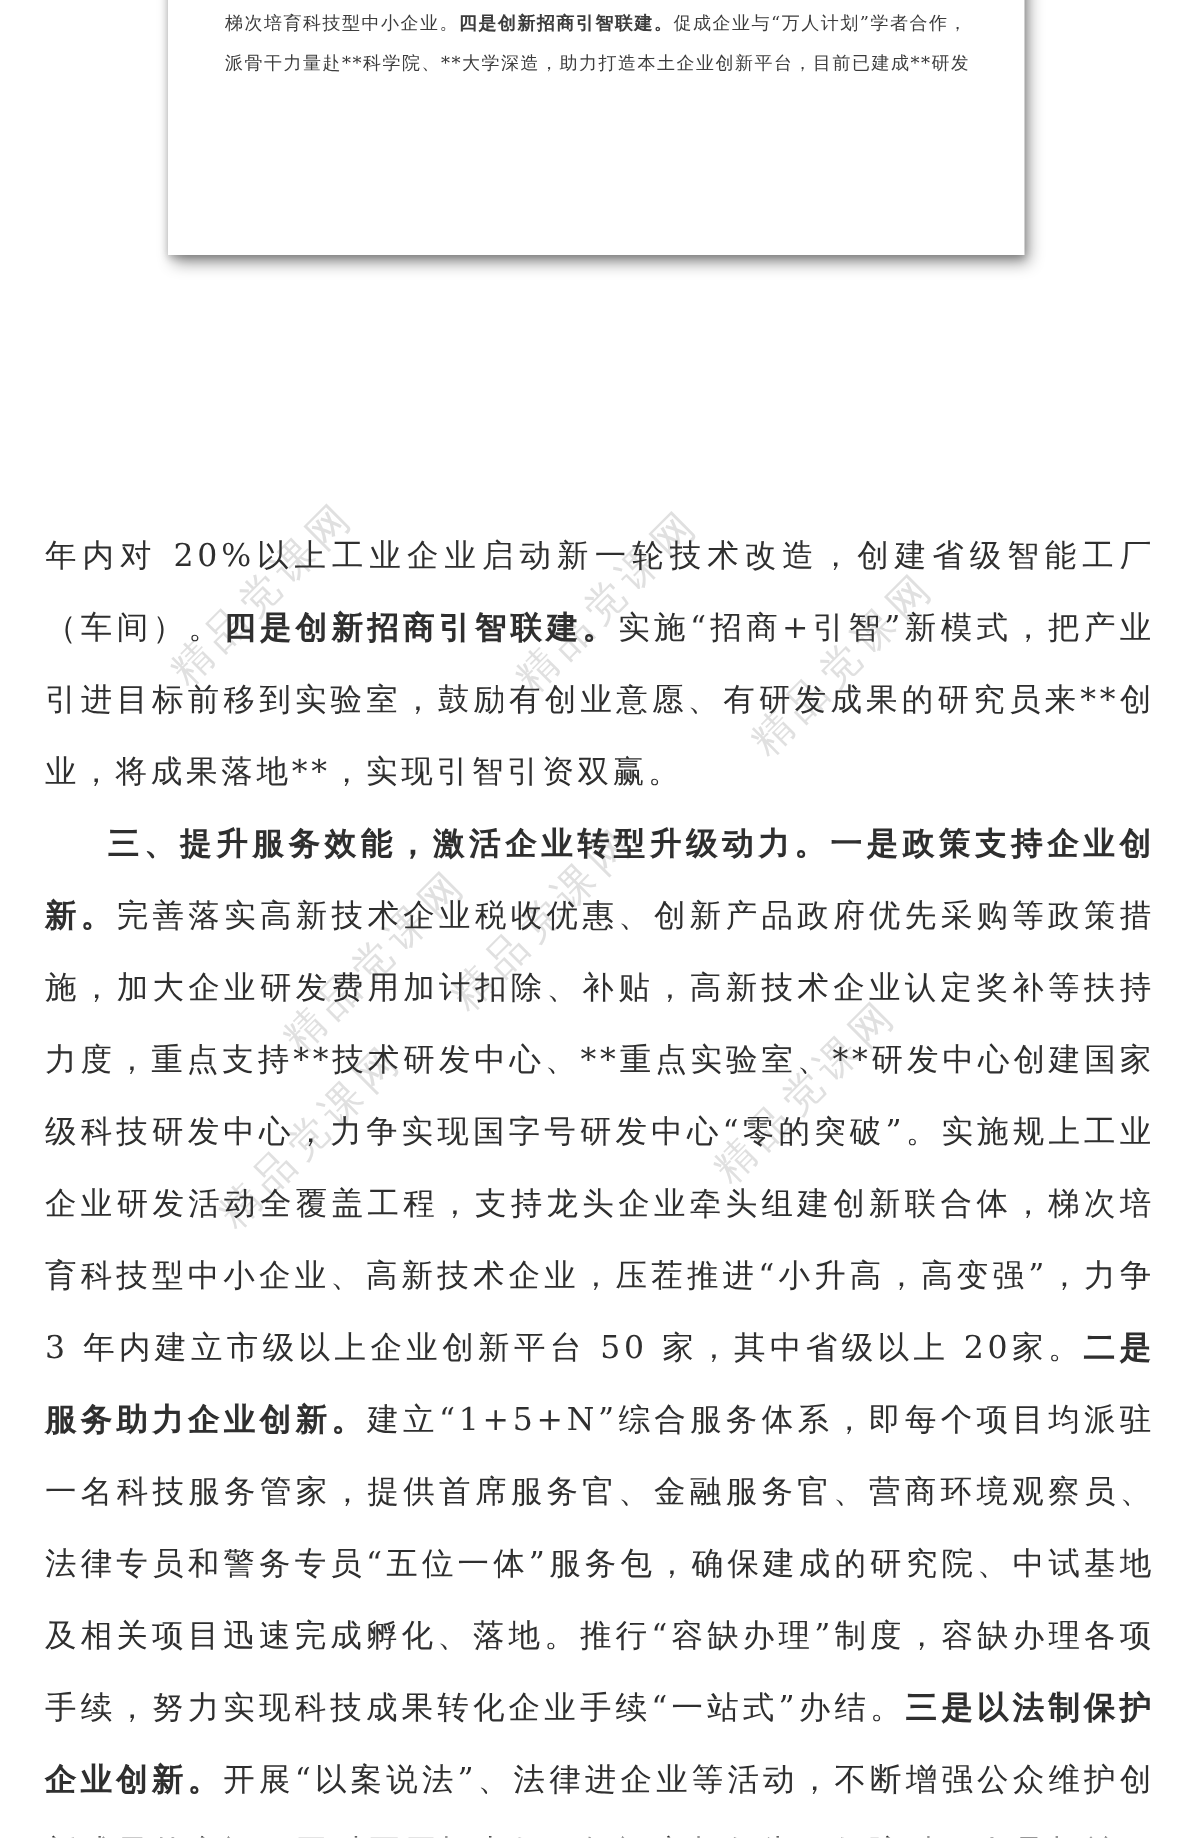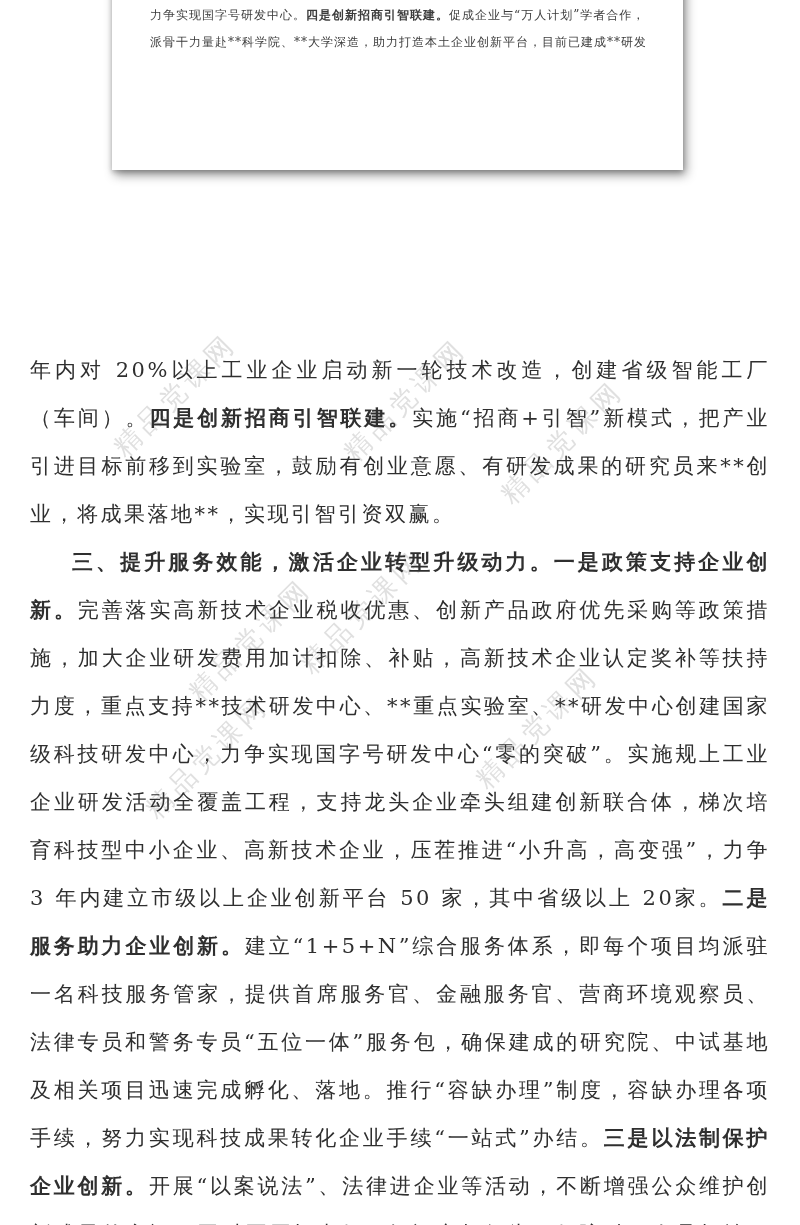--- a/index.html
+++ b/index.html
@@ -82,21 +82,21 @@
       <span class="wm" style="left: 562px; top: 442px; color: rgb(224, 224, 224);">精品党课网</span>
       <span class="wm" style="left: 250px; top: 640px; color: rgb(224, 224, 224);">精品党课网</span>
       <span class="wm" style="left: 362px; top: 612px; color: rgb(224, 224, 224);">精品党课网</span>
       <span class="wm" style="left: 537px; top: 727px; color: rgb(224, 224, 224);">精品党课网</span>
       <span class="wm" style="left: 207px; top: 757px; color: rgb(224, 224, 224);">精品党课网</span>
     </div>
 
   <div class="doc-card">
     <div class="card-text">
       <div class="card-line">
-        <span>力争实现国字号研发中心。</span><span class="bold">四是创新招商引智联建。</span><span>促成企业与“万人计划”学者合作，企业选</span>
+        <span>梯次培育科技型中小企业。</span><span class="bold">四是创新招商引智联建。</span><span>促成企业与“万人计划”学者合作，企业选</span>
       </div>
       <div class="card-line">
         <span>派骨干力量赴**科学院、**大学深造，助力打造本土企业创新平台，目前已建成**研发中心。</span>
       </div>
     </div>
   </div>
 
   <div class="doc-body">
     <p>
       <span>年内对 20%以上工业企业启动新一轮技术改造，创建省级智能工厂（车间）。</span><span class="bold">四是创新招商引智联建。</span><span>实施“招商+引智”新模式，把产业引进目标前移到实验室，鼓励有创业意愿、有研发成果的研究员来**创业，将成果落地**，实现引智引资双赢。</span>

